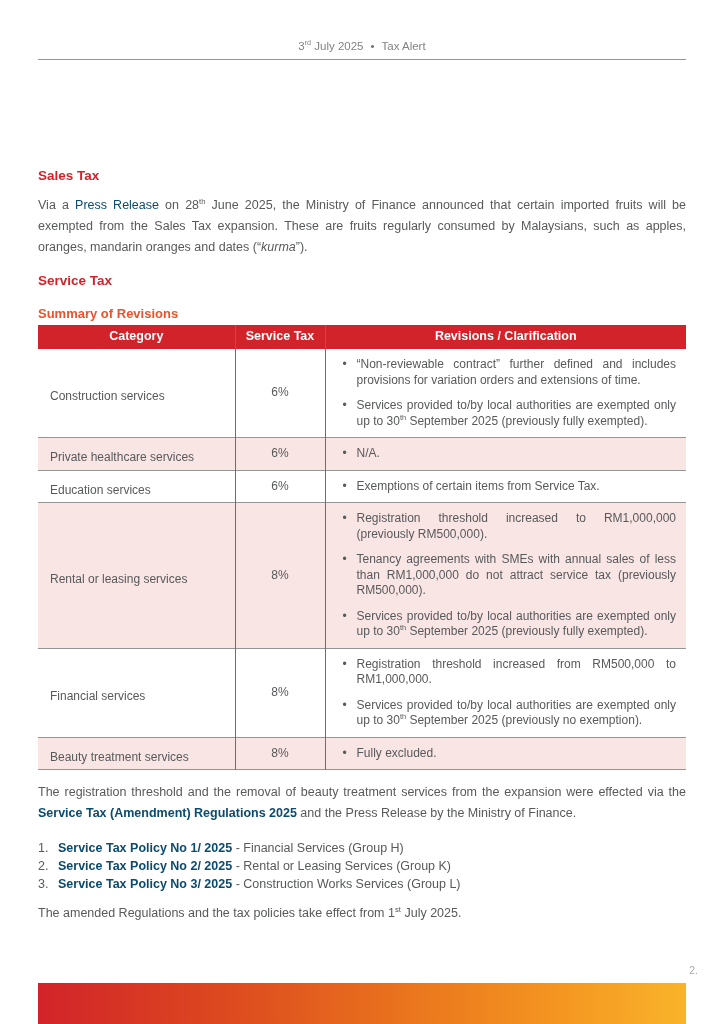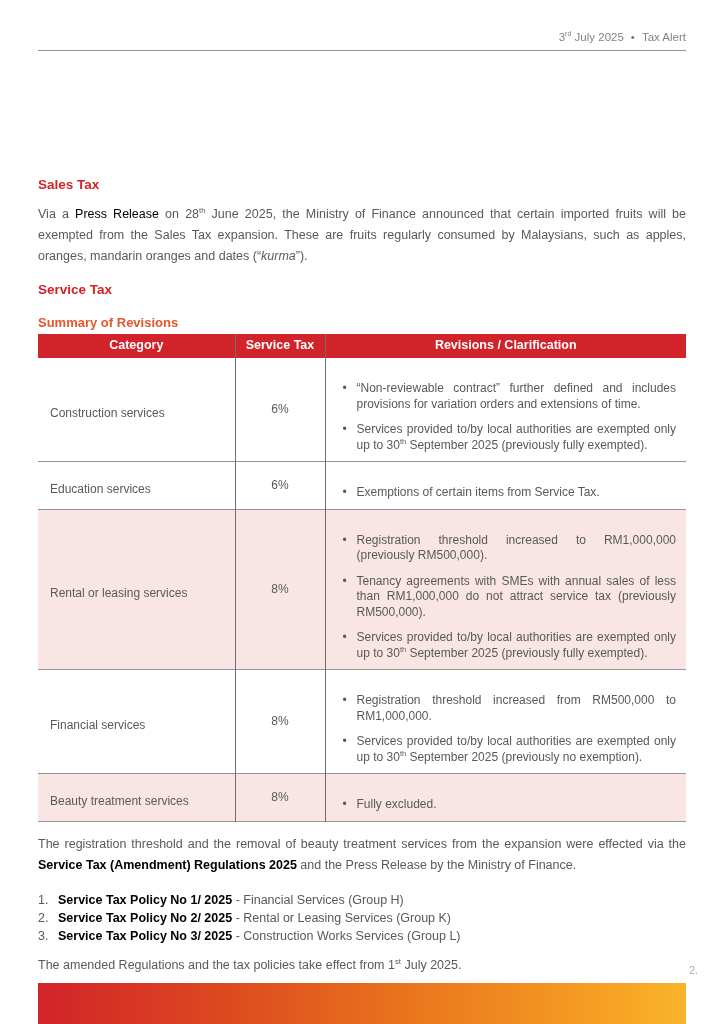--- a/index.html
+++ b/index.html
@@ -13,53 +13,53 @@
     background: #ffffff;
     color: #58595B;
     overflow: hidden;
     margin: 0 auto;
   }
 
   
   .masthead {
     position: absolute;
     top: 0; left: 38px; width: 648px;
-    padding-top: 31px;
+    padding-top: 40px;
     border-bottom: 1px solid #939598;
     padding-bottom: 7px;
-    text-align: right;
+    text-align: center;
     color: #808285;
     font-size: 11.5px;
   }
   .masthead .sep { margin: 0 7px; color: #6D6E71; }
 
   
   .main {
     position: absolute;
-    top: 177px; left: 38px; width: 648px;
+    top: 168px; left: 38px; width: 648px;
     font-size: 12.5px;
     line-height: 21px;
   }
   h2.red-heading {
     color: #D2232A;
     font-size: 13.5px;
     line-height: 15px;
     font-weight: bold;
     margin: 0 0 12px 0;
   }
   h3.orange-heading {
     color: #E8542C;
     font-size: 13px;
     line-height: 15px;
     font-weight: bold;
     margin: 18px 0 4px 0;
   }
   p.body-para { text-align: justify; margin-bottom: 15px; }
   p.tight { margin-bottom: 4px; }
-  .link { color: #000000; text-decoration: none; cursor: pointer; }
+  .link { color: #0c4a6e; text-decoration: none; cursor: pointer; }
   .bold { font-weight: bold; }
   .italic { font-style: italic; }
   sup { font-size: 62%; vertical-align: super; line-height: 0; }
 
   
   table.revisions {
     width: 648px;
     border-collapse: collapse;
     table-layout: fixed;
     font-size: 12px;
@@ -84,21 +84,21 @@
   table.revisions tbody tr.shaded { background: #F9E5E4; }
   table.revisions td.cat {
     padding: 8px 6px 0 12px;
     vertical-align: middle;
   }
   table.revisions td.rate {
     text-align: center;
     vertical-align: middle;
     padding: 8px 2px;
   }
-  table.revisions td.rev { padding: 23px 10px 8px 14px; vertical-align: middle; }
+  table.revisions td.rev { padding: 8px 10px 8px 14px; vertical-align: middle; }
   table.revisions td.rev ul { list-style: none; }
   table.revisions td.rev li {
     position: relative;
     padding-left: 17px;
     margin-bottom: 10px;
     text-align: justify;
   }
   table.revisions td.rev li:last-child { margin-bottom: 0; }
   table.revisions td.rev li::before {
     content: "\2022";
@@ -166,20 +166,29 @@
           <tr>
             <td class="cat">Construction services</td>
             <td class="rate">6%</td>
             <td class="rev">
               <ul>
                 <li>“Non-reviewable contract” further defined and includes provisions for variation orders and extensions of time.</li>
                 <li>Services provided to/by local authorities are exempted only up to 30<sup>th</sup> September 2025 (previously fully exempted).</li>
               </ul>
             </td>
           </tr>
+          <tr class="shaded">
+            <td class="cat">Private healthcare services</td>
+            <td class="rate">6%</td>
+            <td class="rev">
+              <ul>
+                <li>N/A.</li>
+              </ul>
+            </td>
+          </tr>
           <tr>
             <td class="cat">Education services</td>
             <td class="rate">6%</td>
             <td class="rev">
               <ul>
                 <li>Exemptions of certain items from Service Tax.</li>
               </ul>
             </td>
           </tr>
           <tr class="shaded">

